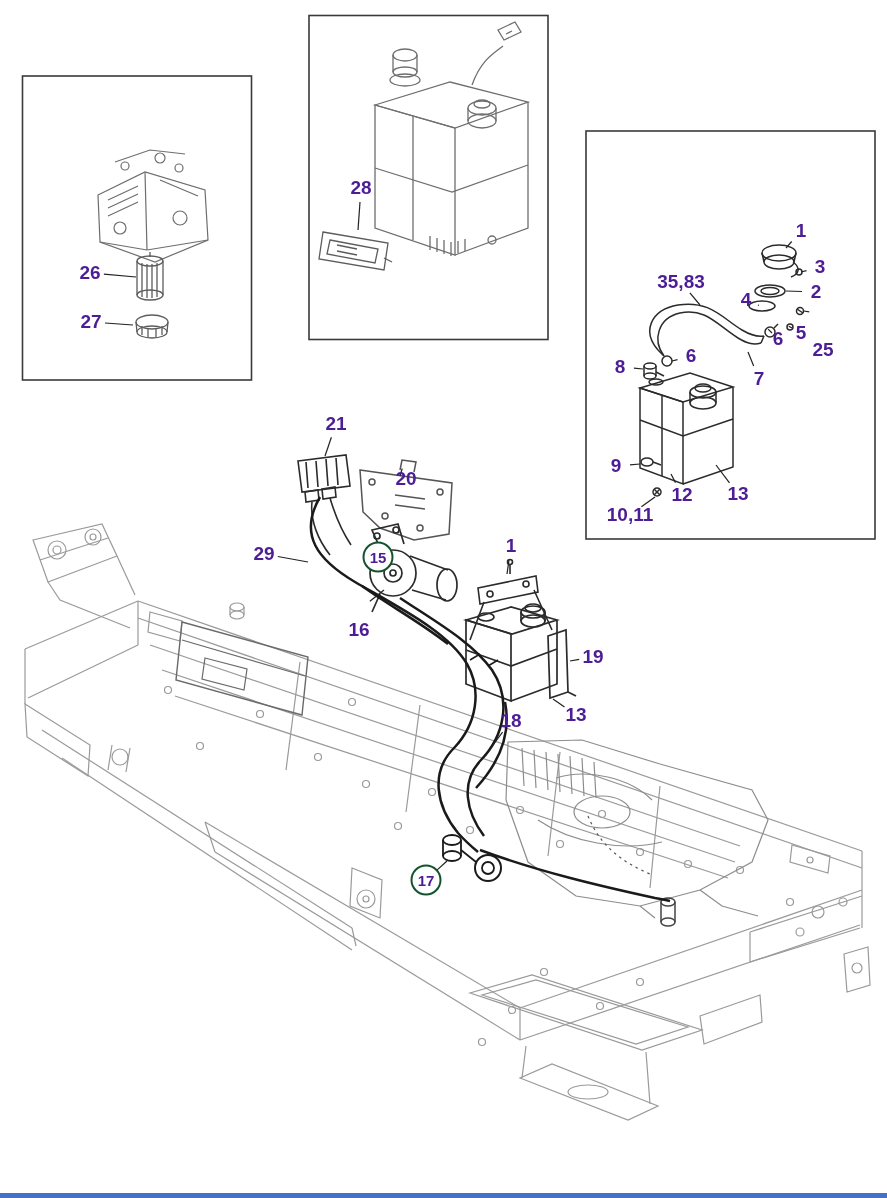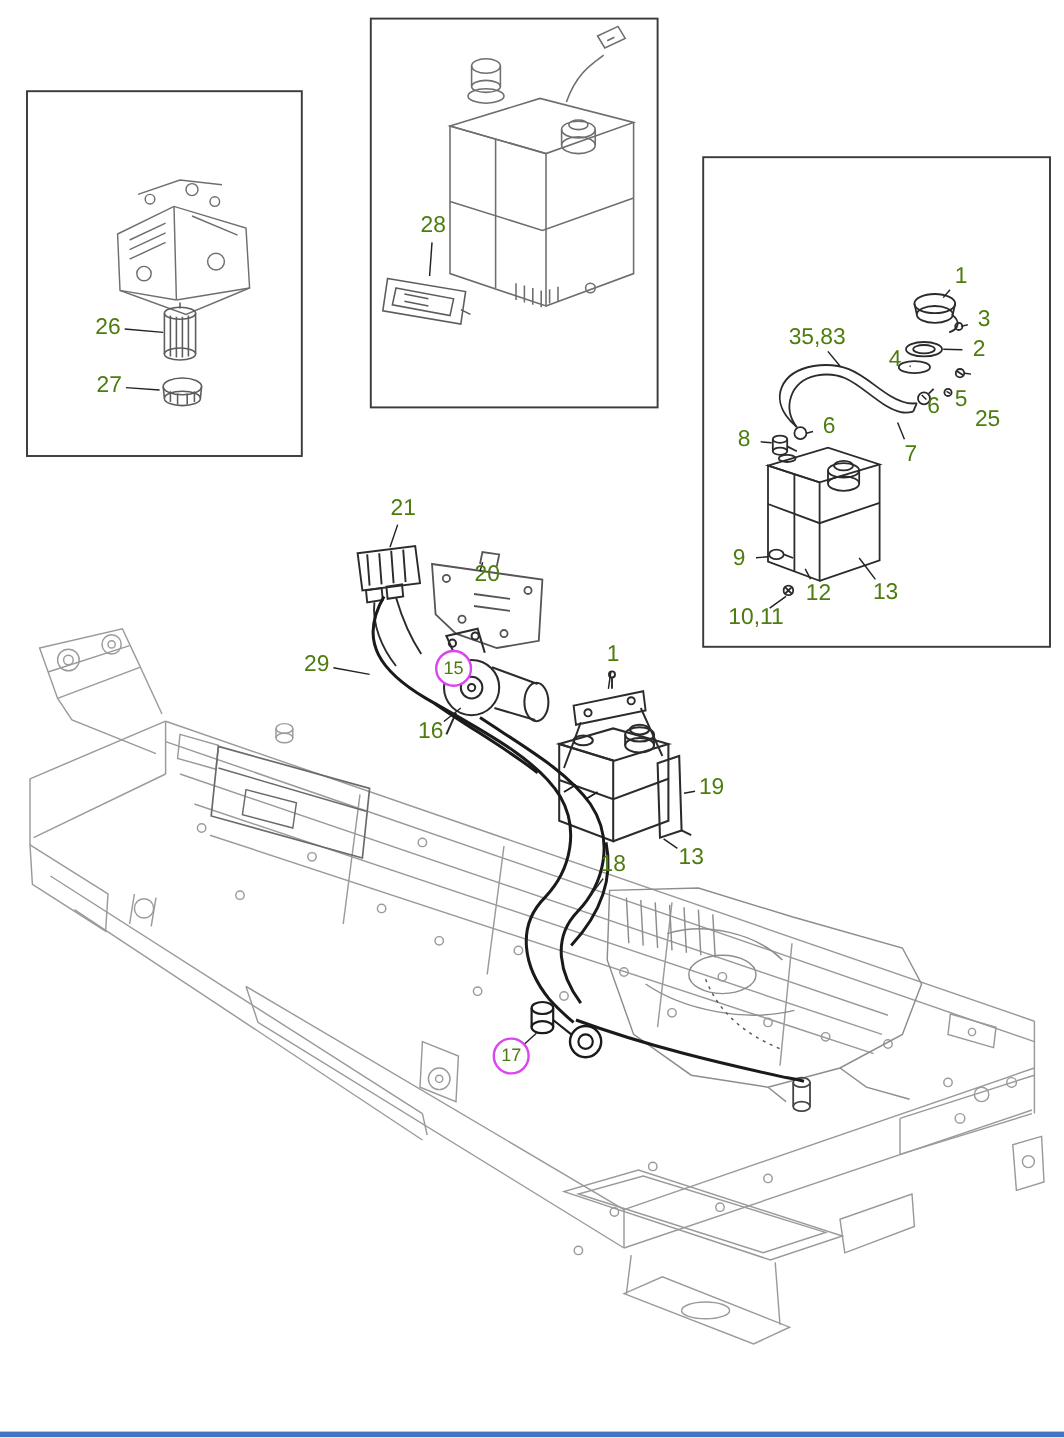--- a/index.html
+++ b/index.html
@@ -4,24 +4,24 @@
 <style>
   html,body { margin:0; padding:0; background:#fff; }
   .page {
     position:relative; width:887px; height:1198px; background:#fff;
     font-family:"Liberation Sans","DejaVu Sans",sans-serif; overflow:hidden;
   }
   .art, .leader-layer, .callout-layer { position:absolute; left:0; top:0; width:887px; height:1198px; }
   .callout-layer { pointer-events:none; }
   .callout {
     position:absolute; transform:translate(-50%,-50%);
-    font-weight:normal; font-size:19px; color:#4d7c0f; white-space:nowrap;
+    font-weight:bold; font-size:19px; color:#4c1d95; white-space:nowrap;
   }
   .callout.circled {
-    width:27px; height:27px; border:2px solid #d946ef; border-radius:50%;
+    width:27px; height:27px; border:2px solid #14532d; border-radius:50%;
     display:flex; align-items:center; justify-content:center;
     font-size:15px; background:#fff;
   }
   .accent-bar { position:absolute; left:0; right:0; bottom:0; height:5px; }
 </style>
 </head>
 <body>
 
 <div class="page" style="background: rgb(255, 255, 255);">
 
@@ -379,21 +379,21 @@
       <div class="callout" style="left: 759px; top: 379px;">7</div>
       <div class="callout" style="left: 616px; top: 466px;">9</div>
       <div class="callout" style="left: 682px; top: 495px;">12</div>
       <div class="callout" style="left: 738px; top: 494px;">13</div>
       <div class="callout" style="left: 630px; top: 515px;">10,11</div>
       <div class="callout" style="left: 336px; top: 424px;">21</div>
       <div class="callout" style="left: 406px; top: 455px; margin-top: 24px;">20</div>
       <div class="callout" style="left: 264px; top: 554px;">29</div>
       <div class="callout circled" style="left: 378px; top: 557px;">15</div>
       <div class="callout" style="left: 511px; top: 546px;">1</div>
-      <div class="callout" style="left: 359px; top: 610px;">16</div>
+      <div class="callout" style="left: 359px; top: 630px;">16</div>
       <div class="callout" style="left: 593px; top: 657px;">19</div>
       <div class="callout" style="left: 576px; top: 715px;">13</div>
       <div class="callout" style="left: 511px; top: 721px;">18</div>
       <div class="callout circled" style="left: 426px; top: 880px;">17</div>
     </div>
 
   <div class="accent-bar" style="background: rgb(68, 114, 196);"></div>
 </div>
 
 </body></html>

